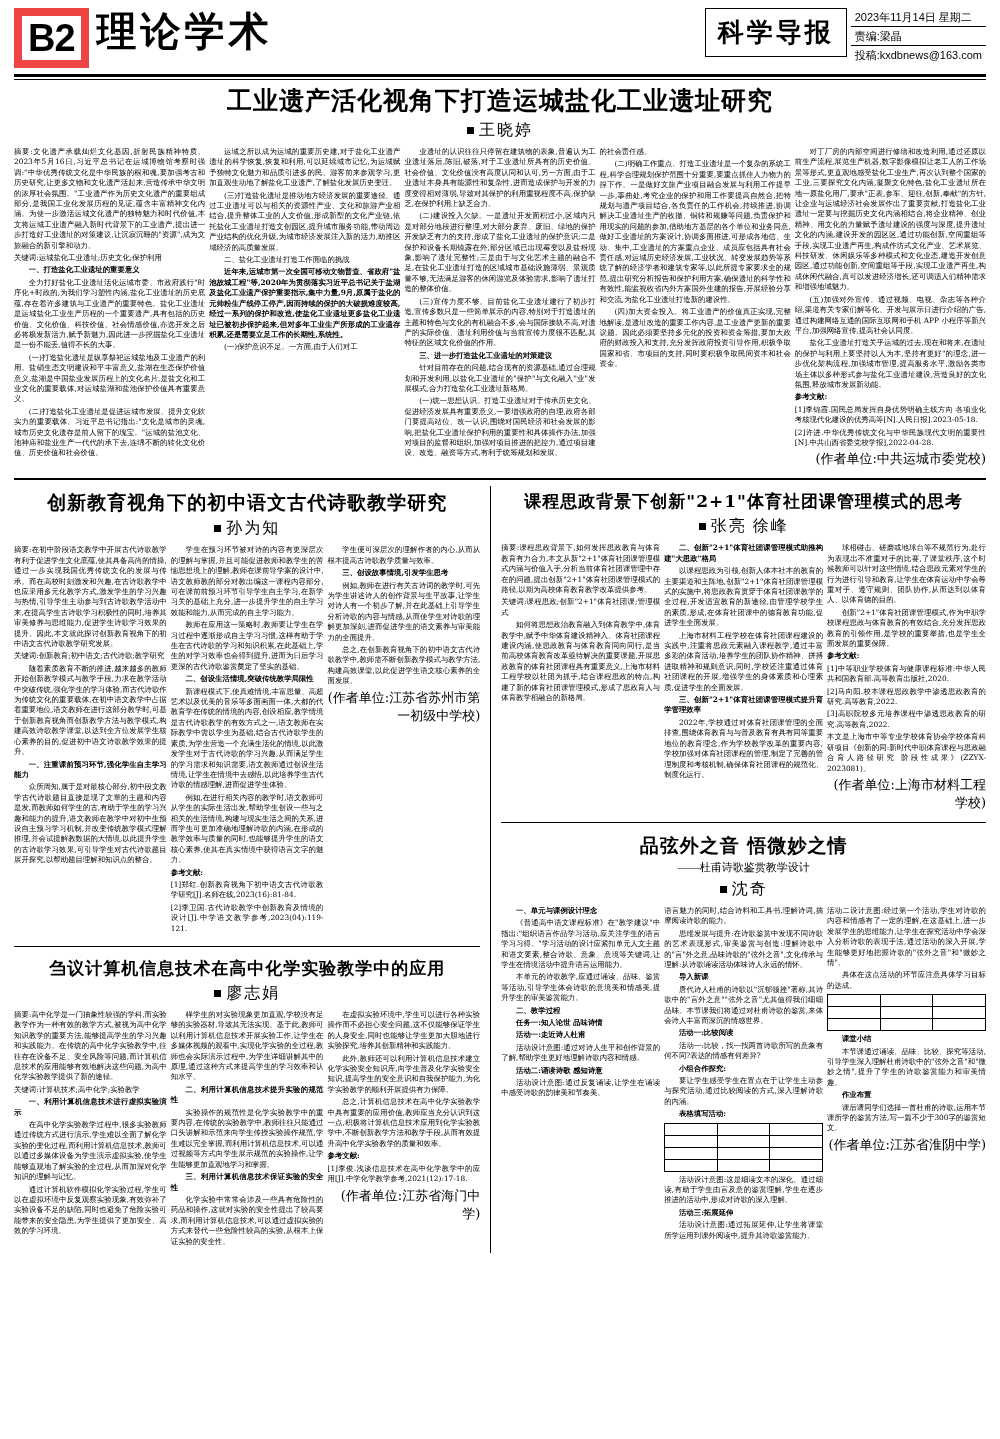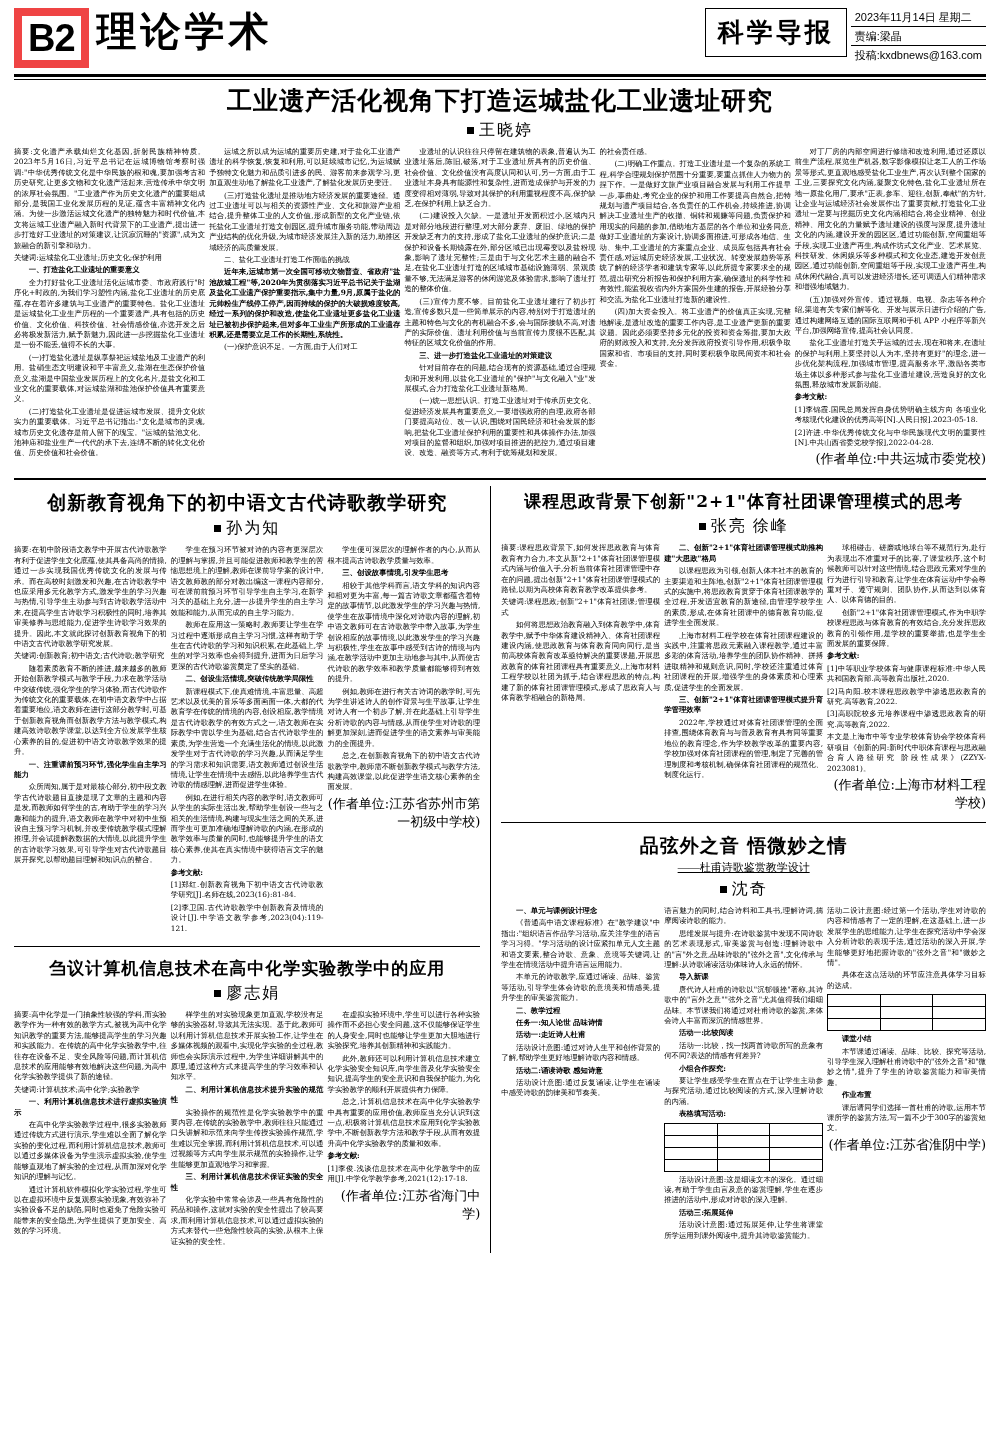--- a/index.html
+++ b/index.html
@@ -33,21 +33,21 @@
   .mh-meta div:last-child{border-bottom:none;}
 
   .rule-thick{border-top:3px solid #000;margin:2px 14px 0 14px;}
   .rule-thin{border-top:1px solid #000;margin:2px 14px 0 14px;}
 
   
   .art-title{
     text-align:center;font-family:"DejaVu Serif",serif;font-weight:bold;
     letter-spacing:1px;
   }
-  .art-sub{text-align:center;font-size:11px;margin-top:3px;text-decoration:underline;}
+  .art-sub{text-align:center;font-size:11px;margin-top:3px;}
   .byline{text-align:center;font-size:16px;margin:4px 0 6px 0;letter-spacing:2px;}
   .byline .sq{display:inline-block;width:7px;height:7px;background:#000;margin-right:5px;vertical-align:1px;}
 
   .cols{display:flex;gap:4px;}
   .col{flex:1;}
   p.body{
     font-size:7.4px;line-height:10.4px;text-align:justify;margin:0 0 2px 0;
     text-indent:2em;font-family:"DejaVu Serif",serif;
   }
   p.nohead{text-indent:0;}
@@ -164,21 +164,20 @@
             <p class="body sect">二、创设生活情境,突破传统教学局限性</p>
             <p class="body">新课程模式下,使真难情境,丰富思量、高超艺术以及优美的音乐等多面画面一体,大都的代教育学在传统的情境的内容,创设相应,教学情境是古代诗歌教学的有效方式之一,语文教师在实际教学中需以学生为基础,结合古代诗歌学生的素质,为学生营造一个充满生活化的情境,以此激发学生对于古代诗歌的学习兴趣,从而满足学生的学习需求和知识需要,语文教师通过创设生活情境,让学生在情境中去感悟,以此培养学生古代诗歌的情感理解,进而促进学生体验。</p>
             <p class="body">例如,在进行相关内容的教学时,语文教师可从学生的实际生活出发,帮助学生创设一些与之相关的生活情境,构建与现实生活之间的关系,进而学生可更加准确地理解诗歌的内涵,在形成的教学效率与质量的同时,也能够提升学生的语文核心素养,使其在真实情境中获得语言文字的魅力。</p>
             <p class="body nohead sect">参考文献:</p>
             <p class="body nohead refs">[1]郑红.创新教育视角下初中语文古代诗歌教学研究[J].名师在线,2023(16):81-84.</p>
             <p class="body nohead refs">[2]李卫国.古代诗歌教学中创新教育及情境的设计[J].中学语文教学参考,2023(04):119-121.</p>
           </div>
           <div class="col">
             <p class="body">学生便可深层次的理解作者的内心,从而从根本提高古诗歌教学质量与效率。</p>
             <p class="body sect">三、创设故事情境,引发学生思考</p>
-            <p class="body">相较于其他学科而言,语文学科的知识内容和相对更为丰富,每一篇古诗歌文章都蕴含着特定的故事情节,以此激发学生的学习兴趣与热情,使学生在故事情境中深化对诗歌内容的理解,初中语文教师可在古诗歌教学中带入故事,为学生创设相应的故事情境,以此激发学生的学习兴趣与积极性,学生在故事中感受到古诗的情境与内涵,在教学活动中更加主动地参与其中,从而使古代诗歌的教学效率和教学质量都能够得到有效的提升。</p>
             <p class="body">例如,教师在进行有关古诗词的教学时,可先为学生讲述诗人的创作背景与生平故事,让学生对诗人有一个初步了解,并在此基础上引导学生分析诗歌的内容与情感,从而使学生对诗歌的理解更加深刻,进而促进学生的语文素养与审美能力的全面提升。</p>
             <p class="body">总之,在创新教育视角下的初中语文古代诗歌教学中,教师需不断创新教学模式与教学方法,构建高效课堂,以此促进学生语文核心素养的全面发展。</p>
             <div class="sig">(作者单位:江苏省苏州市第一初级中学校)</div>
           </div>
         </div>
       </div>
 
       <div class="hr-sep" style="margin-left:0;margin-right:0;"></div>
 
       <div class="block" style="padding-left:0;padding-right:0;">

